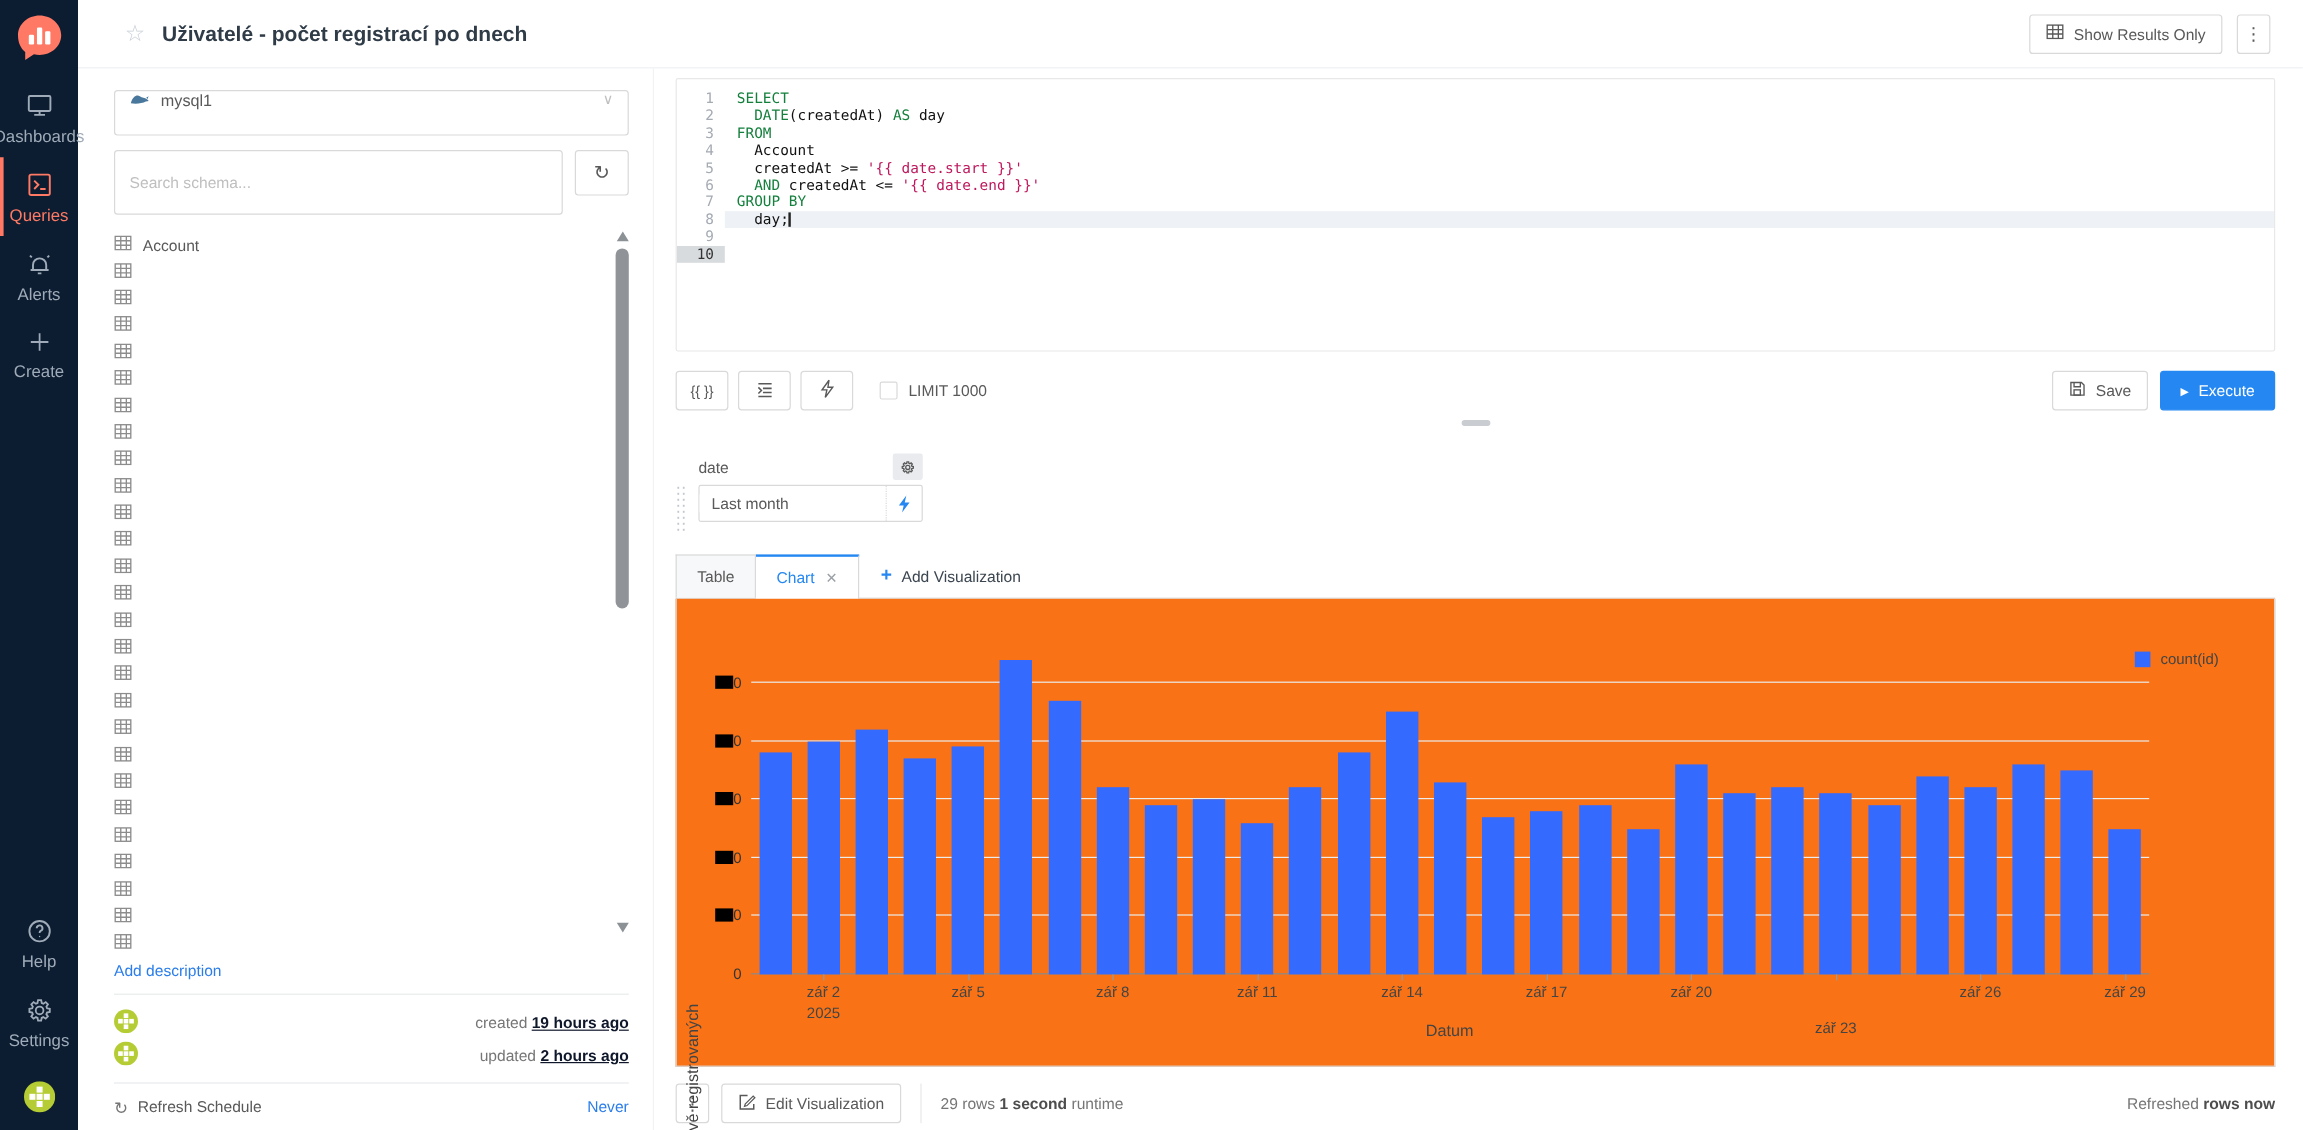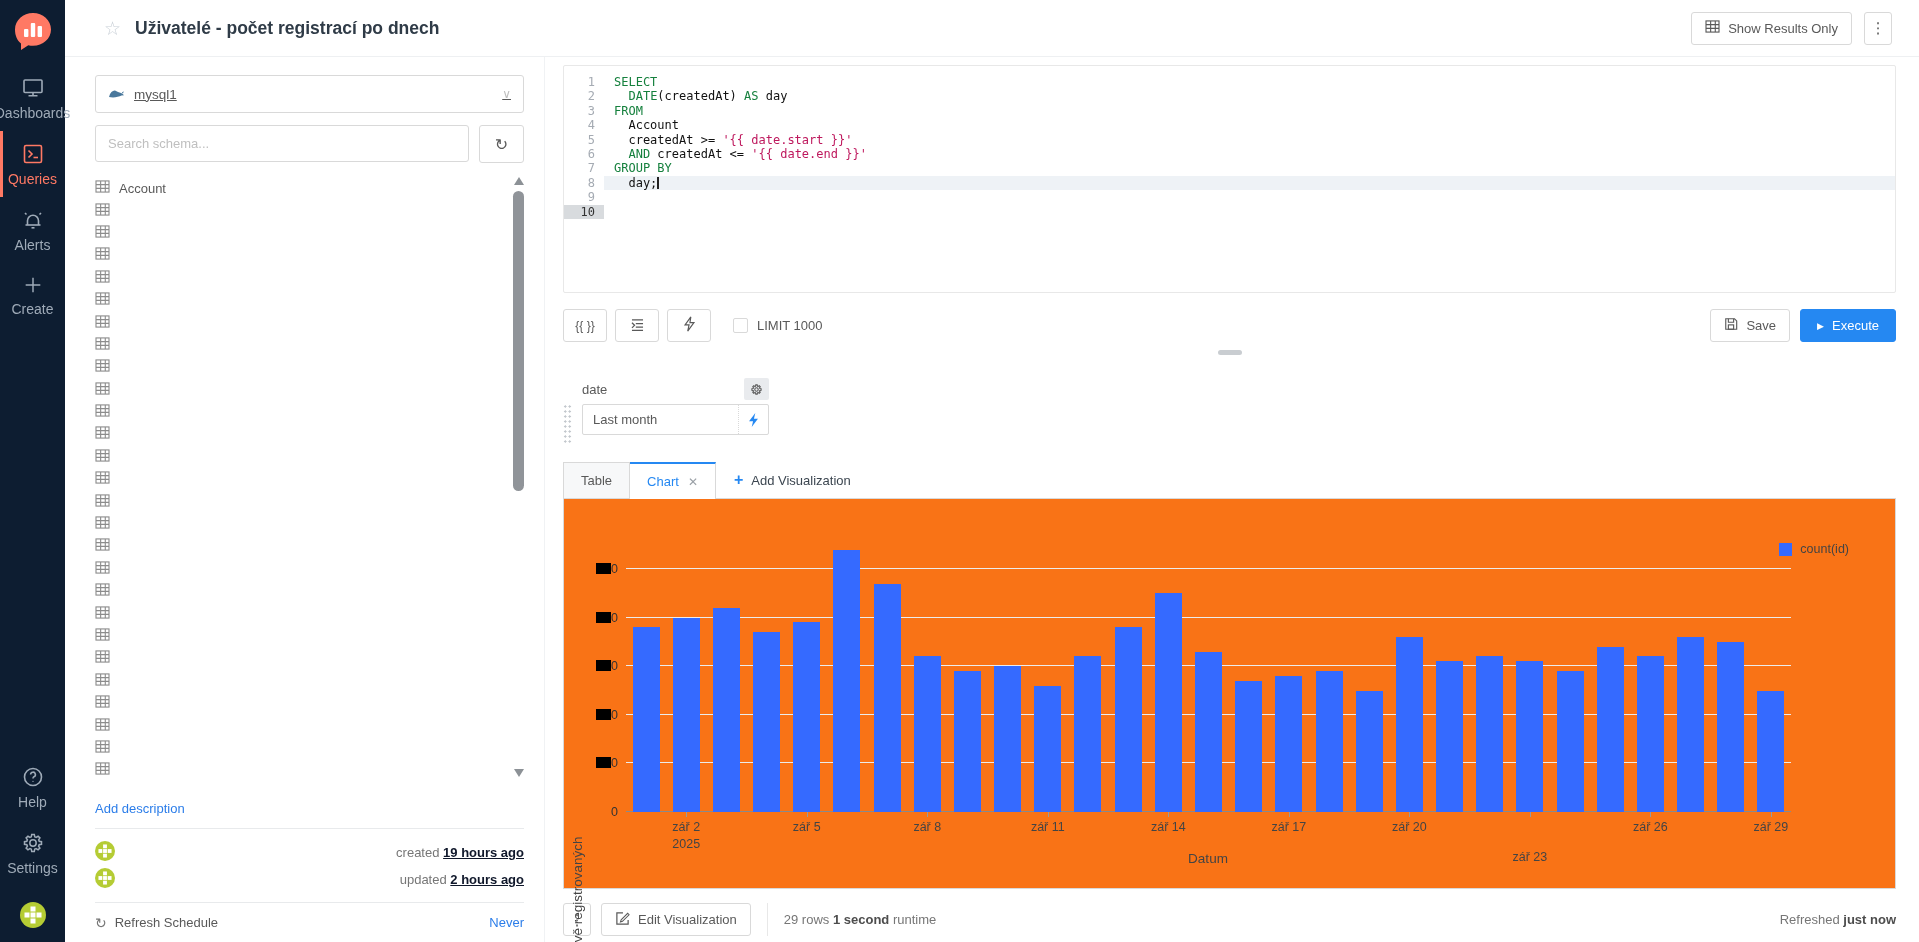--- a/index.html
+++ b/index.html
@@ -33,24 +33,24 @@
     color:#595959; cursor:pointer; white-space:nowrap; }
   .btn svg { flex:none; }
   .kebab-btn { width:28px; justify-content:center; padding:0; font-size:15px; color:#595959; }
 
   .body { flex:1; display:flex; min-height:0; }
 
   
   .schema-panel { width:480px; flex:none; border-right:1px solid #f0f2f4; display:flex;
     flex-direction:column; padding:18px 20px 0 30px; }
   .ds-select { height:38px; border:1px solid #d9d9d9; border-radius:3px; display:flex;
-    align-items:center; padding:0 12px; font-size:13.5px; color:#595959; cursor:pointer;text-decoration:underline; }
+    padding:0 12px; font-size:13.5px; color:#595959; cursor:pointer; }
   .ds-select .chev { margin-left:auto; color:#bfbfbf; font-size:12px; }
   .search-row { display:flex; gap:10px; margin-top:12px; }
-  .search-input { flex:1; height:37px; border:1px solid #d9d9d9; border-radius:3px;
+  .search-input { flex:1; height:54px; border:1px solid #d9d9d9; border-radius:3px;
     padding:0 12px; font-size:13px; color:#595959; outline:none;
     font-family:"Liberation Sans", sans-serif; }
   .search-input::placeholder { color:#bfbfbf; }
   .icon-btn { width:45px; height:38px; border:1px solid #d9d9d9; border-radius:3px;
     background:#fff; display:flex; align-items:center; justify-content:center;
     color:#595959; font-size:16px; cursor:pointer; }
   .schema-list-wrap { flex:1; position:relative; margin-top:14px; min-height:0; }
   .schema-list { height:100%; overflow:hidden; padding-right:24px; }
   .schema-row { height:22.4px; display:flex; align-items:center; gap:9px; font-size:13px;
     color:#595959; cursor:pointer; }
@@ -795,20 +795,20 @@
             <span>Edit Visualization</span>
           </button>
           <div class="sb-divider"></div>
           <span class="rows-text">
             <span>29 rows</span>
             <b>1 second</b>
             <span>runtime</span>
           </span>
           <span class="refreshed">
             <span>Refreshed</span>
-            <b>just now</b>
+            <b>rows now</b>
           </span>
         </div>
 
       </div>
     </div>
   </div>
 </div>
 
 </body></html>

